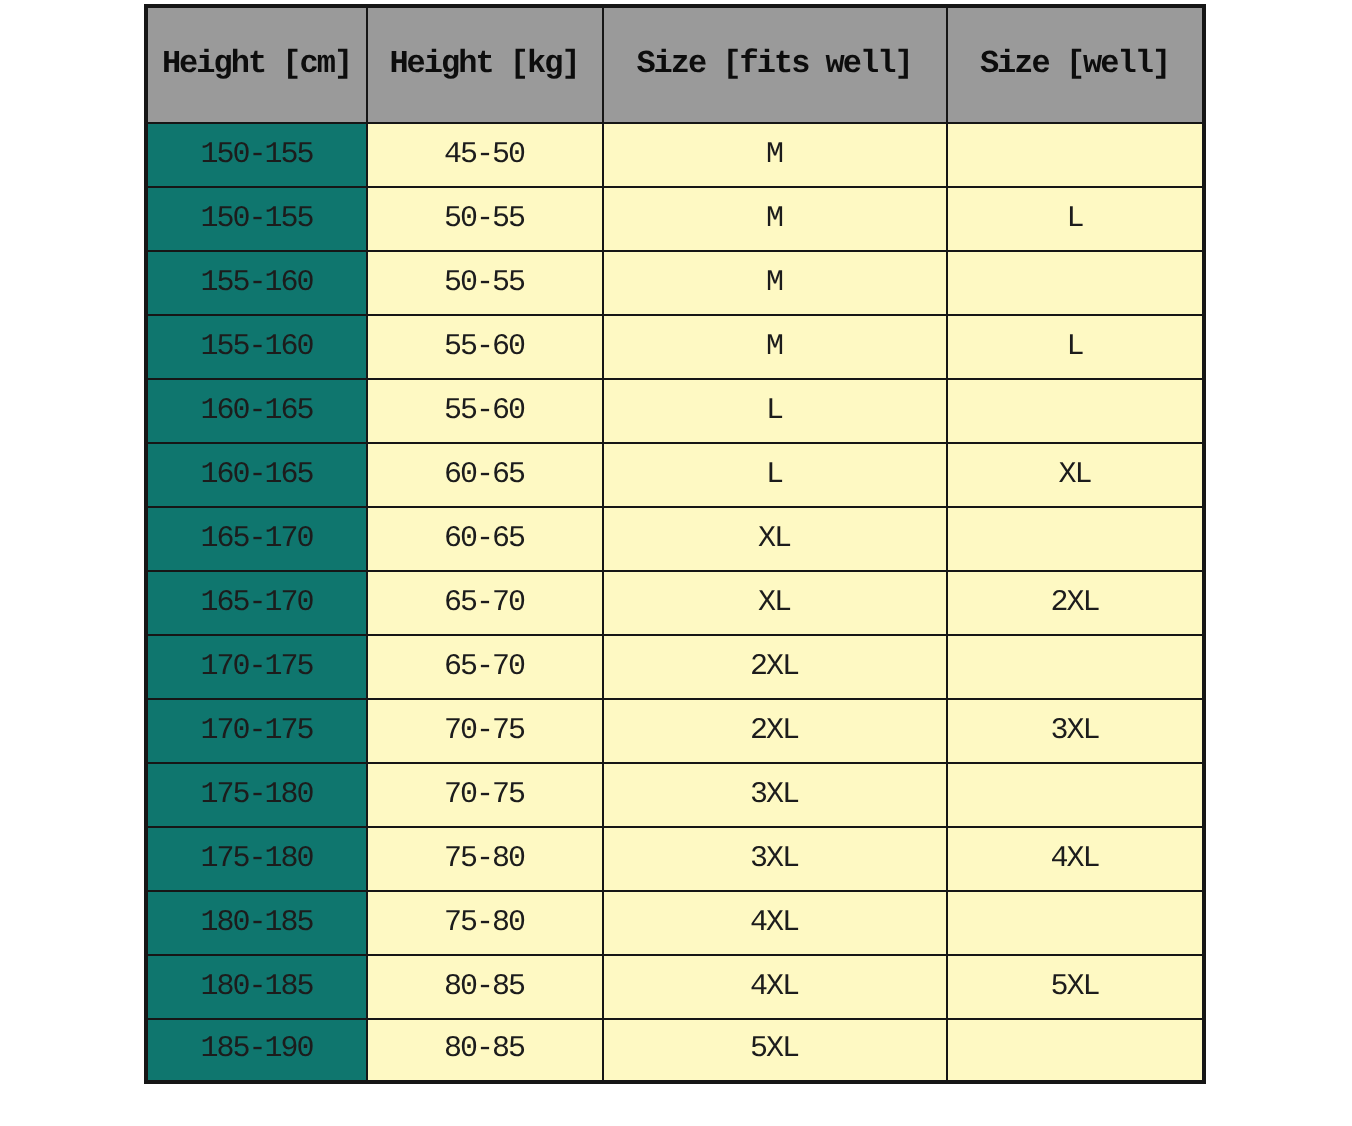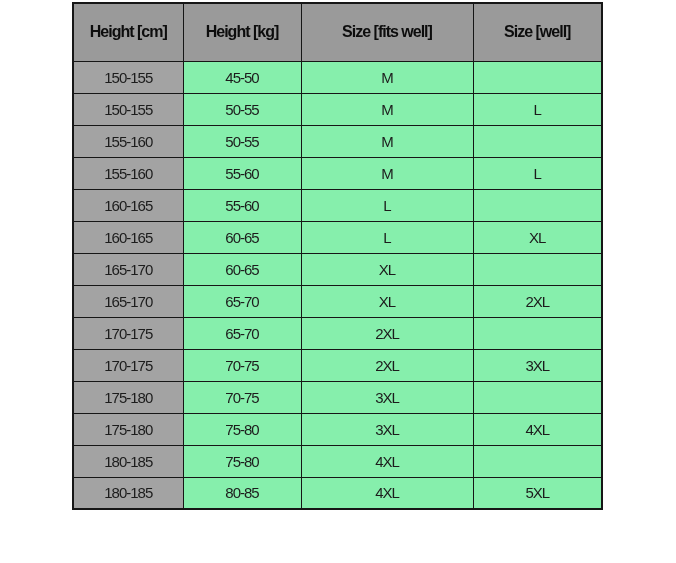--- a/index.html
+++ b/index.html
@@ -6,21 +6,21 @@
   html, body {
     margin: 0;
     padding: 0;
     background: #ffffff;
   }
   .stage {
     position: relative;
     width: 676px;
     height: 563px;
     background: #ffffff;
-    font-family: Liberation Sans, sans-serif;
+    font-family: Liberation Mono, monospace;
     overflow: hidden;
   }
   table.size-table {
     position: absolute;
     left: 72px;
     top: 2px;
     border-collapse: collapse;
     border: 2px solid #161616;
     table-layout: fixed;
   }
@@ -40,25 +40,25 @@
     padding: 0;
     letter-spacing: -1px;
   }
   td {
     height: 32px;
     font-size: 15px;
     color: #1c1c1c;
     border: 1px solid #161616;
     text-align: center;
     vertical-align: middle;
-    background: #86efac;
+    background: #fef9c3;
     padding: 0;
     letter-spacing: -1px;
   }
-  td.height-col { background: #a3a3a3; }
+  td.height-col { background: #0f766e; }
 </style>
 </head>
 <body>
 
 <div class="stage">
   <table class="size-table">
     <colgroup>
       <col class="c1">
         <col class="c2">
         <col class="c3">
@@ -150,15 +150,21 @@
         <td>75-80</td>
         <td>4XL</td>
         <td></td>
       </tr>
       <tr>
         <td class="height-col">180-185</td>
         <td>80-85</td>
         <td>4XL</td>
         <td>5XL</td>
       </tr>
+      <tr>
+        <td class="height-col">185-190</td>
+        <td>80-85</td>
+        <td>5XL</td>
+        <td></td>
+      </tr>
     </tbody>
   </table>
 </div>
 
 </body></html>

